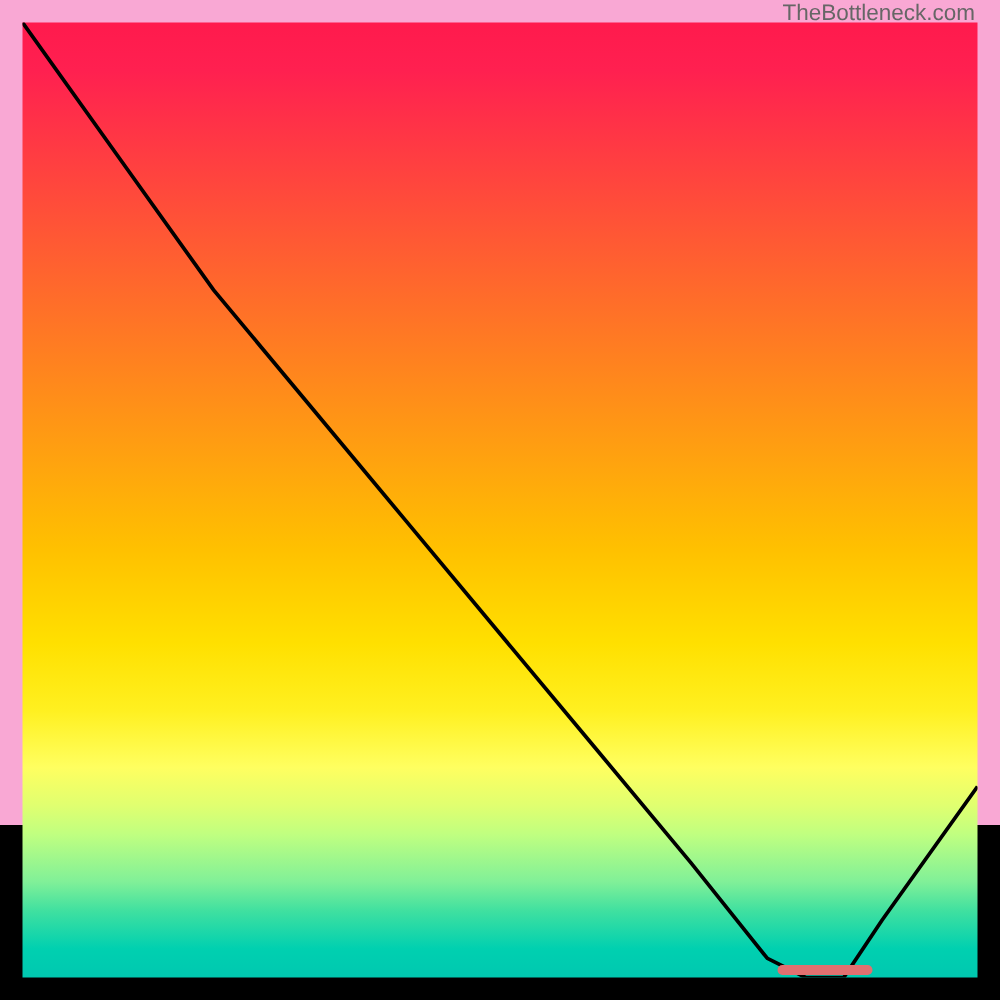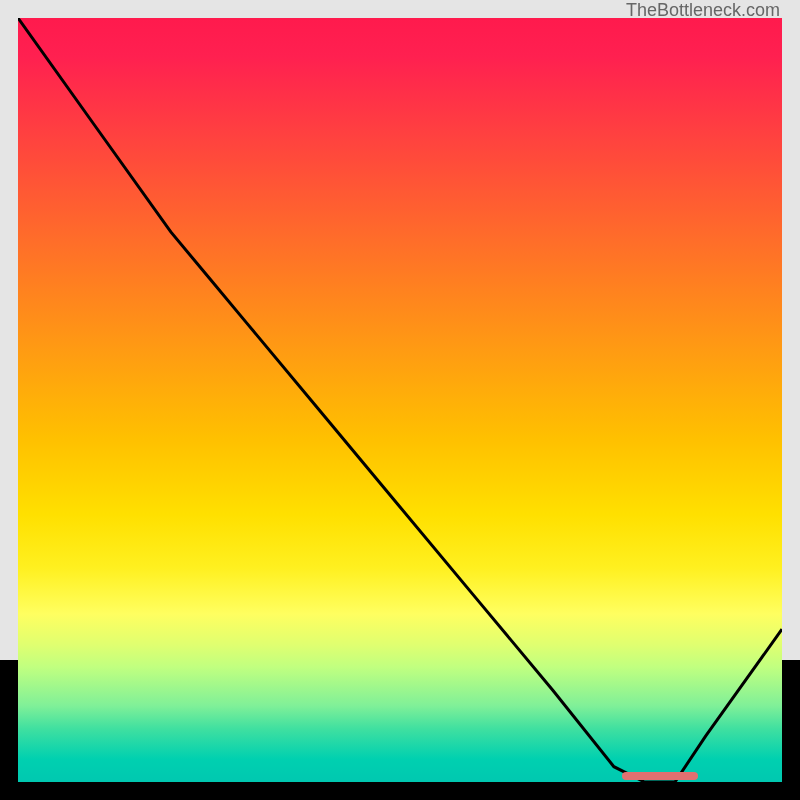--- a/index.html
+++ b/index.html
@@ -8,21 +8,21 @@
     width: 800px;
     height: 800px;
     background: #000;
     font-family: Arial, sans-serif;
     overflow: hidden;
   }
   .container {
     position: relative;
     width: 800px;
     height: 660px;
-    background: #e5e5e5;
+    background: #f9a8d4;
     text-decoration: underline;
   }
   .plot-area {
     position: absolute;
     left: 18px;
     top: 18px;
     width: 764px;
     height: 764px;
     background: linear-gradient(to bottom,
       #ff1a4d 0%,

